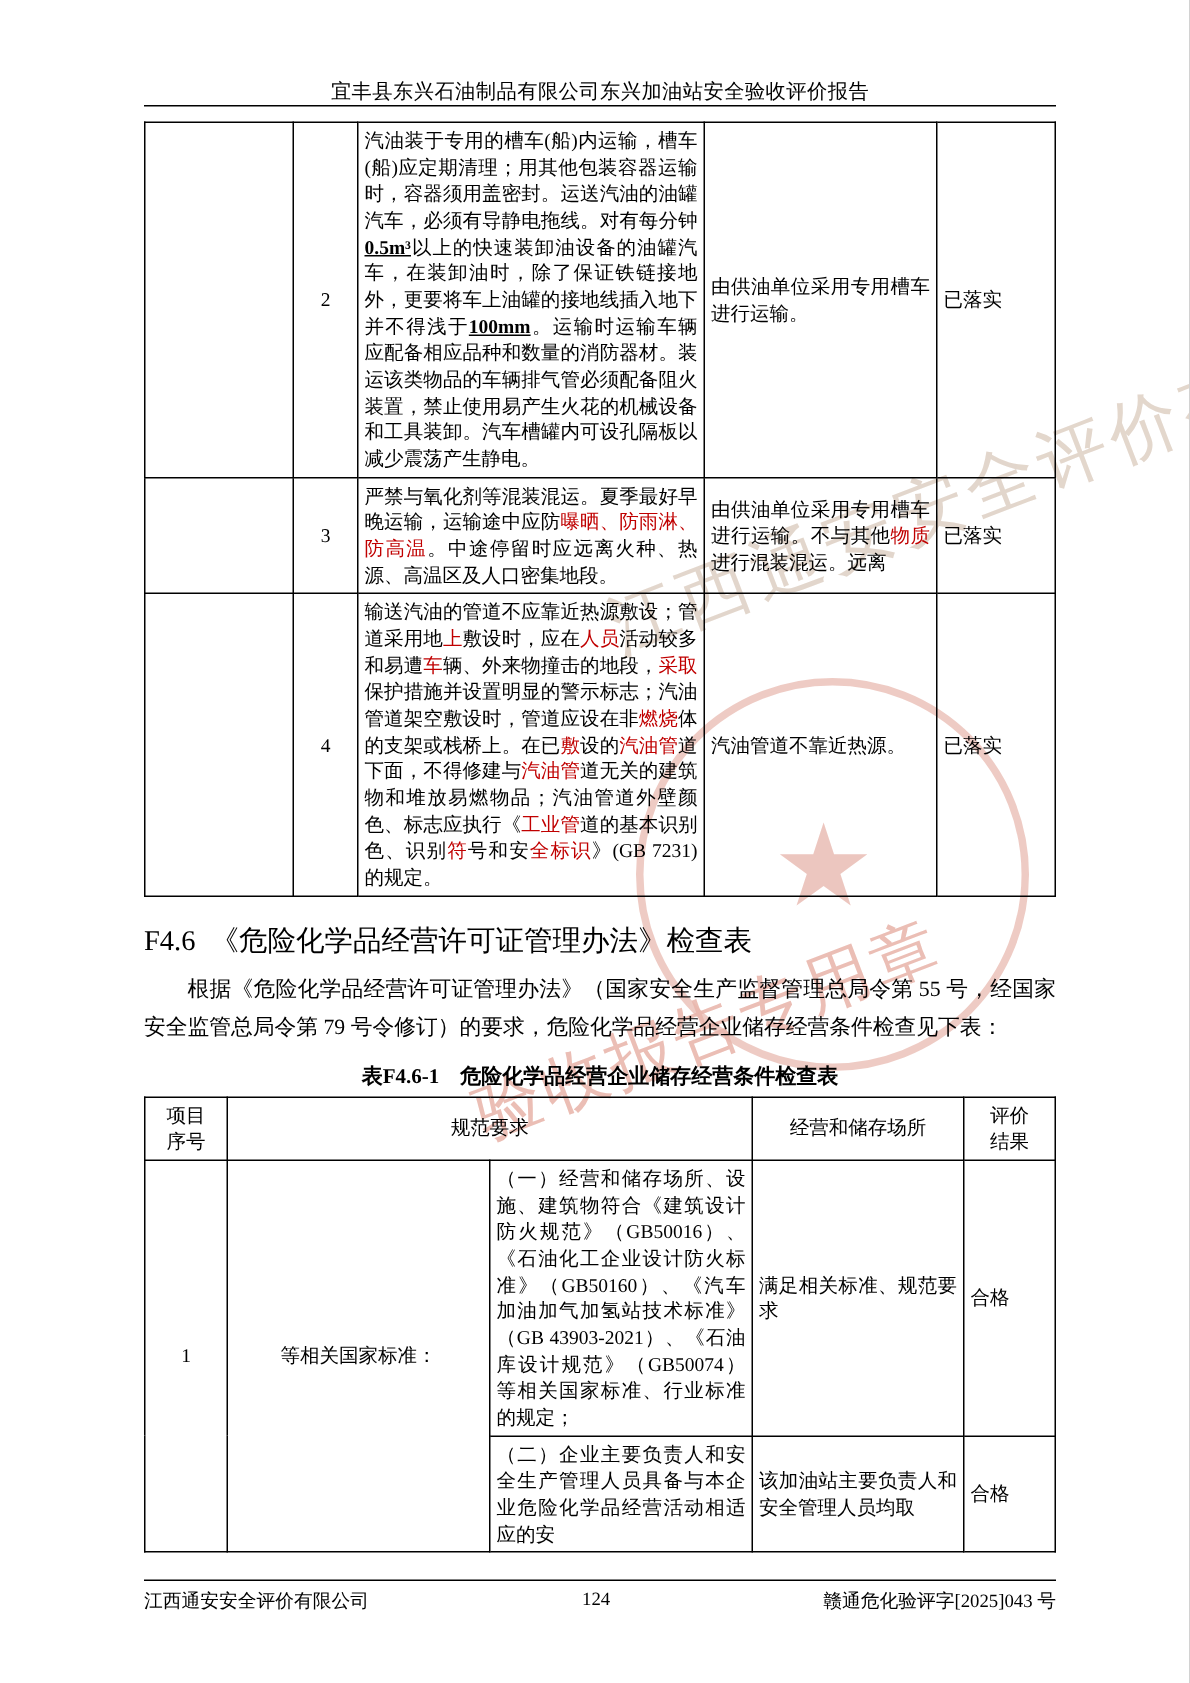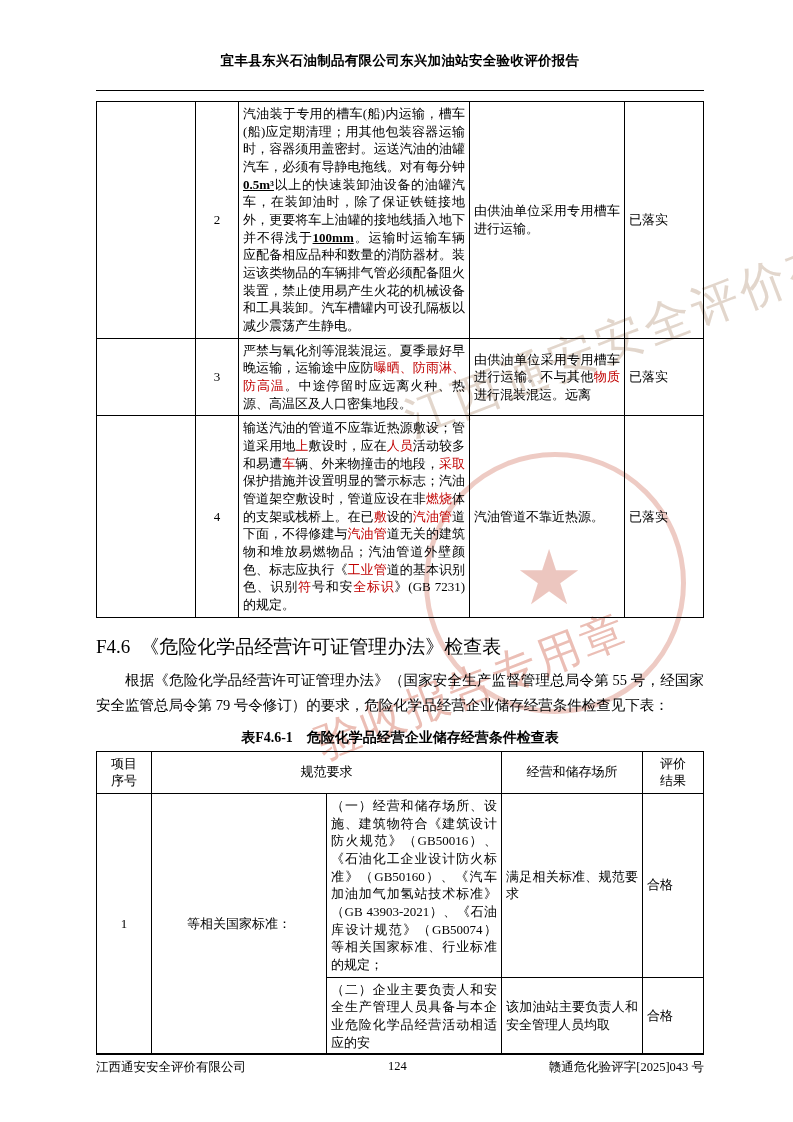--- a/index.html
+++ b/index.html
@@ -19,23 +19,23 @@
   }
   .content {
     position: absolute;
     left: 96px;
     top: 52px;
     width: 608px;
   }
   .doc-header {
     text-align: center;
     font-size: 13.5px;
-    font-weight: bold;
+    font-weight: normal;
     letter-spacing: 0.3px;
-    padding-bottom: 20px;
+    padding-bottom: 0;
     border-bottom: 1.4px solid #000;
     margin-bottom: 10px;
   }
   table.tbl {
     border-collapse: collapse;
     width: 100%;
     table-layout: fixed;
   }
   table.tbl td, table.tbl th {
     border: 1px solid #000;

